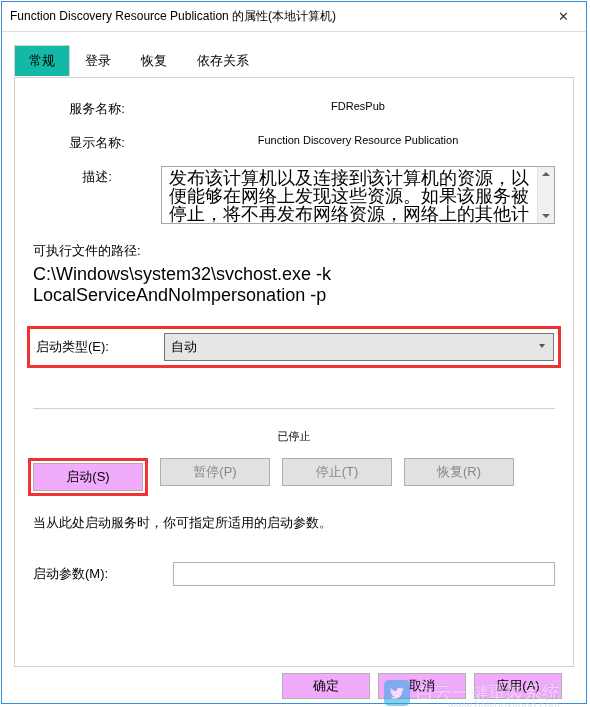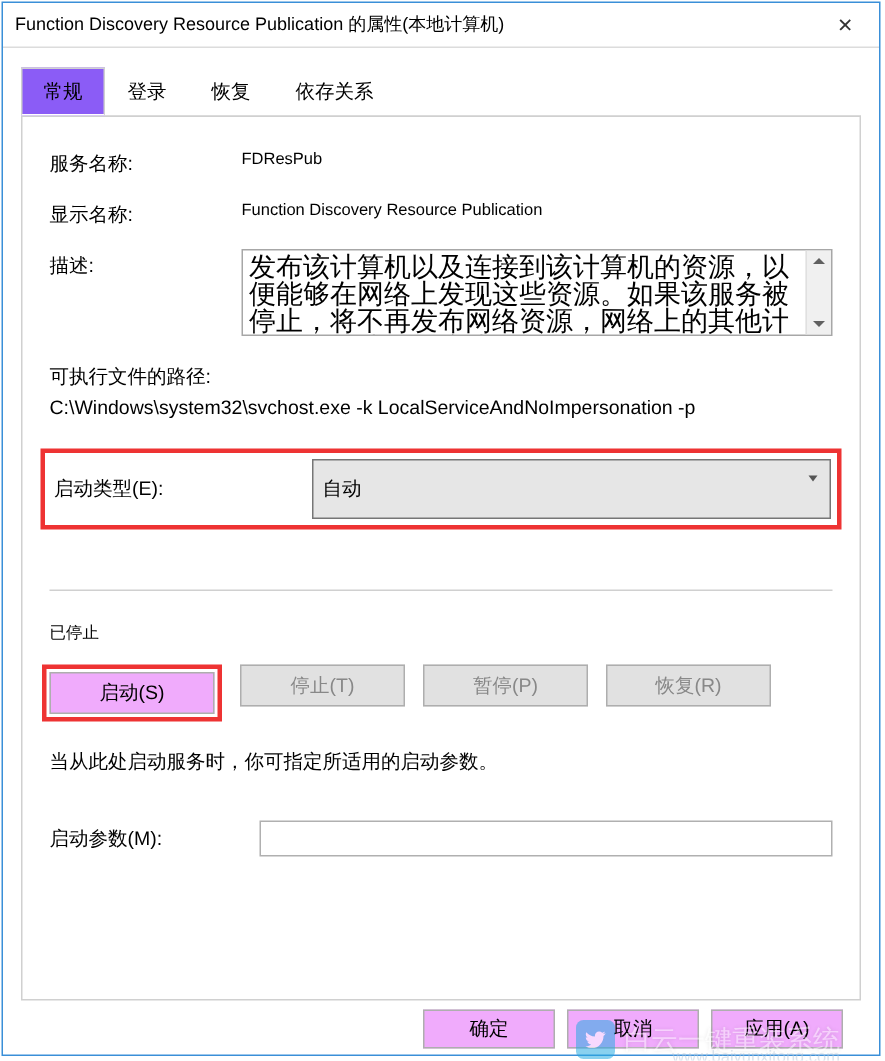--- a/index.html
+++ b/index.html
@@ -53,36 +53,37 @@
     }
     .tab {
       padding: 6px 14px;
       font-size: 13px;
       border: 1px solid transparent;
       border-bottom: none;
       position: relative;
       cursor: default;
     }
     .tab.active {
-      background: #8b5cf6;
+      background: #14b8a6;
       border: 1px solid #d0d0d0;
       border-bottom: 1px solid #fff;
       z-index: 2;
     }
     .tab-panel {
       border: 1px solid #d0d0d0;
       border-top: 1px solid #d0d0d0;
       padding: 20px 18px 18px 18px;
       min-height: 590px;
       position: relative;
     }
     .row {
       display: flex;
       align-items: flex-start;
       margin-bottom: 14px;
+      text-align: center;
     }
     .label {
       width: 128px;
       flex-shrink: 0;
       font-size: 13px;
       padding-top: 2px;
     }
     .value {
       flex: 1;
       font-size: 11px;
@@ -112,38 +113,37 @@
       left: 4px;
       width: 0; height: 0;
       border-left: 4px solid transparent;
       border-right: 4px solid transparent;
     }
     .desc-scroll::before { top: 5px; border-bottom: 4px solid #606060; }
     .desc-scroll::after { bottom: 5px; border-top: 4px solid #606060; }
     .desc-text { padding-right: 18px; }
     .path-block { margin-top: 18px; margin-bottom: 20px; }
     .path-label { font-size: 13px; margin-bottom: 4px; }
-    .path-value { font-size: 13px; }
+    .path-value { font-size: 18px; }
     .startup-row {
       display: flex;
       align-items: center;
       border: 3px solid #e33;
       padding: 4px 4px;
       margin-left: -6px;
       margin-right: -6px;
-      gap: 44px;
     }
     .startup-label {
       width: 130px;
       font-size: 13px;
       padding-left: 2px;
     }
     .combo {
       flex: 1;
-      height: 40px;
+      height: 28px;
       border: 1px solid #767676;
       background: #e6e6e6;
       display: flex;
       align-items: center;
       padding-left: 6px;
       font-size: 13px;
       position: relative;
     }
     .combo::after {
       content: "";
@@ -285,22 +285,22 @@
       <hr class="divider">
 
       <div class="row">
         <div class="value">已停止</div>
       </div>
 
       <div class="btn-row">
         <div class="start-wrap">
           <div class="btn enabled">启动(S)</div>
         </div>
+        <div class="btn">暂停(P)</div>
         <div class="btn">停止(T)</div>
-        <div class="btn">暂停(P)</div>
         <div class="btn">恢复(R)</div>
       </div>
 
       <div class="hint">当从此处启动服务时，你可指定所适用的启动参数。</div>
 
       <div class="param-row">
         <div class="param-label">启动参数(M):</div>
         <input class="param-input" value="" style="">
       </div>
 

